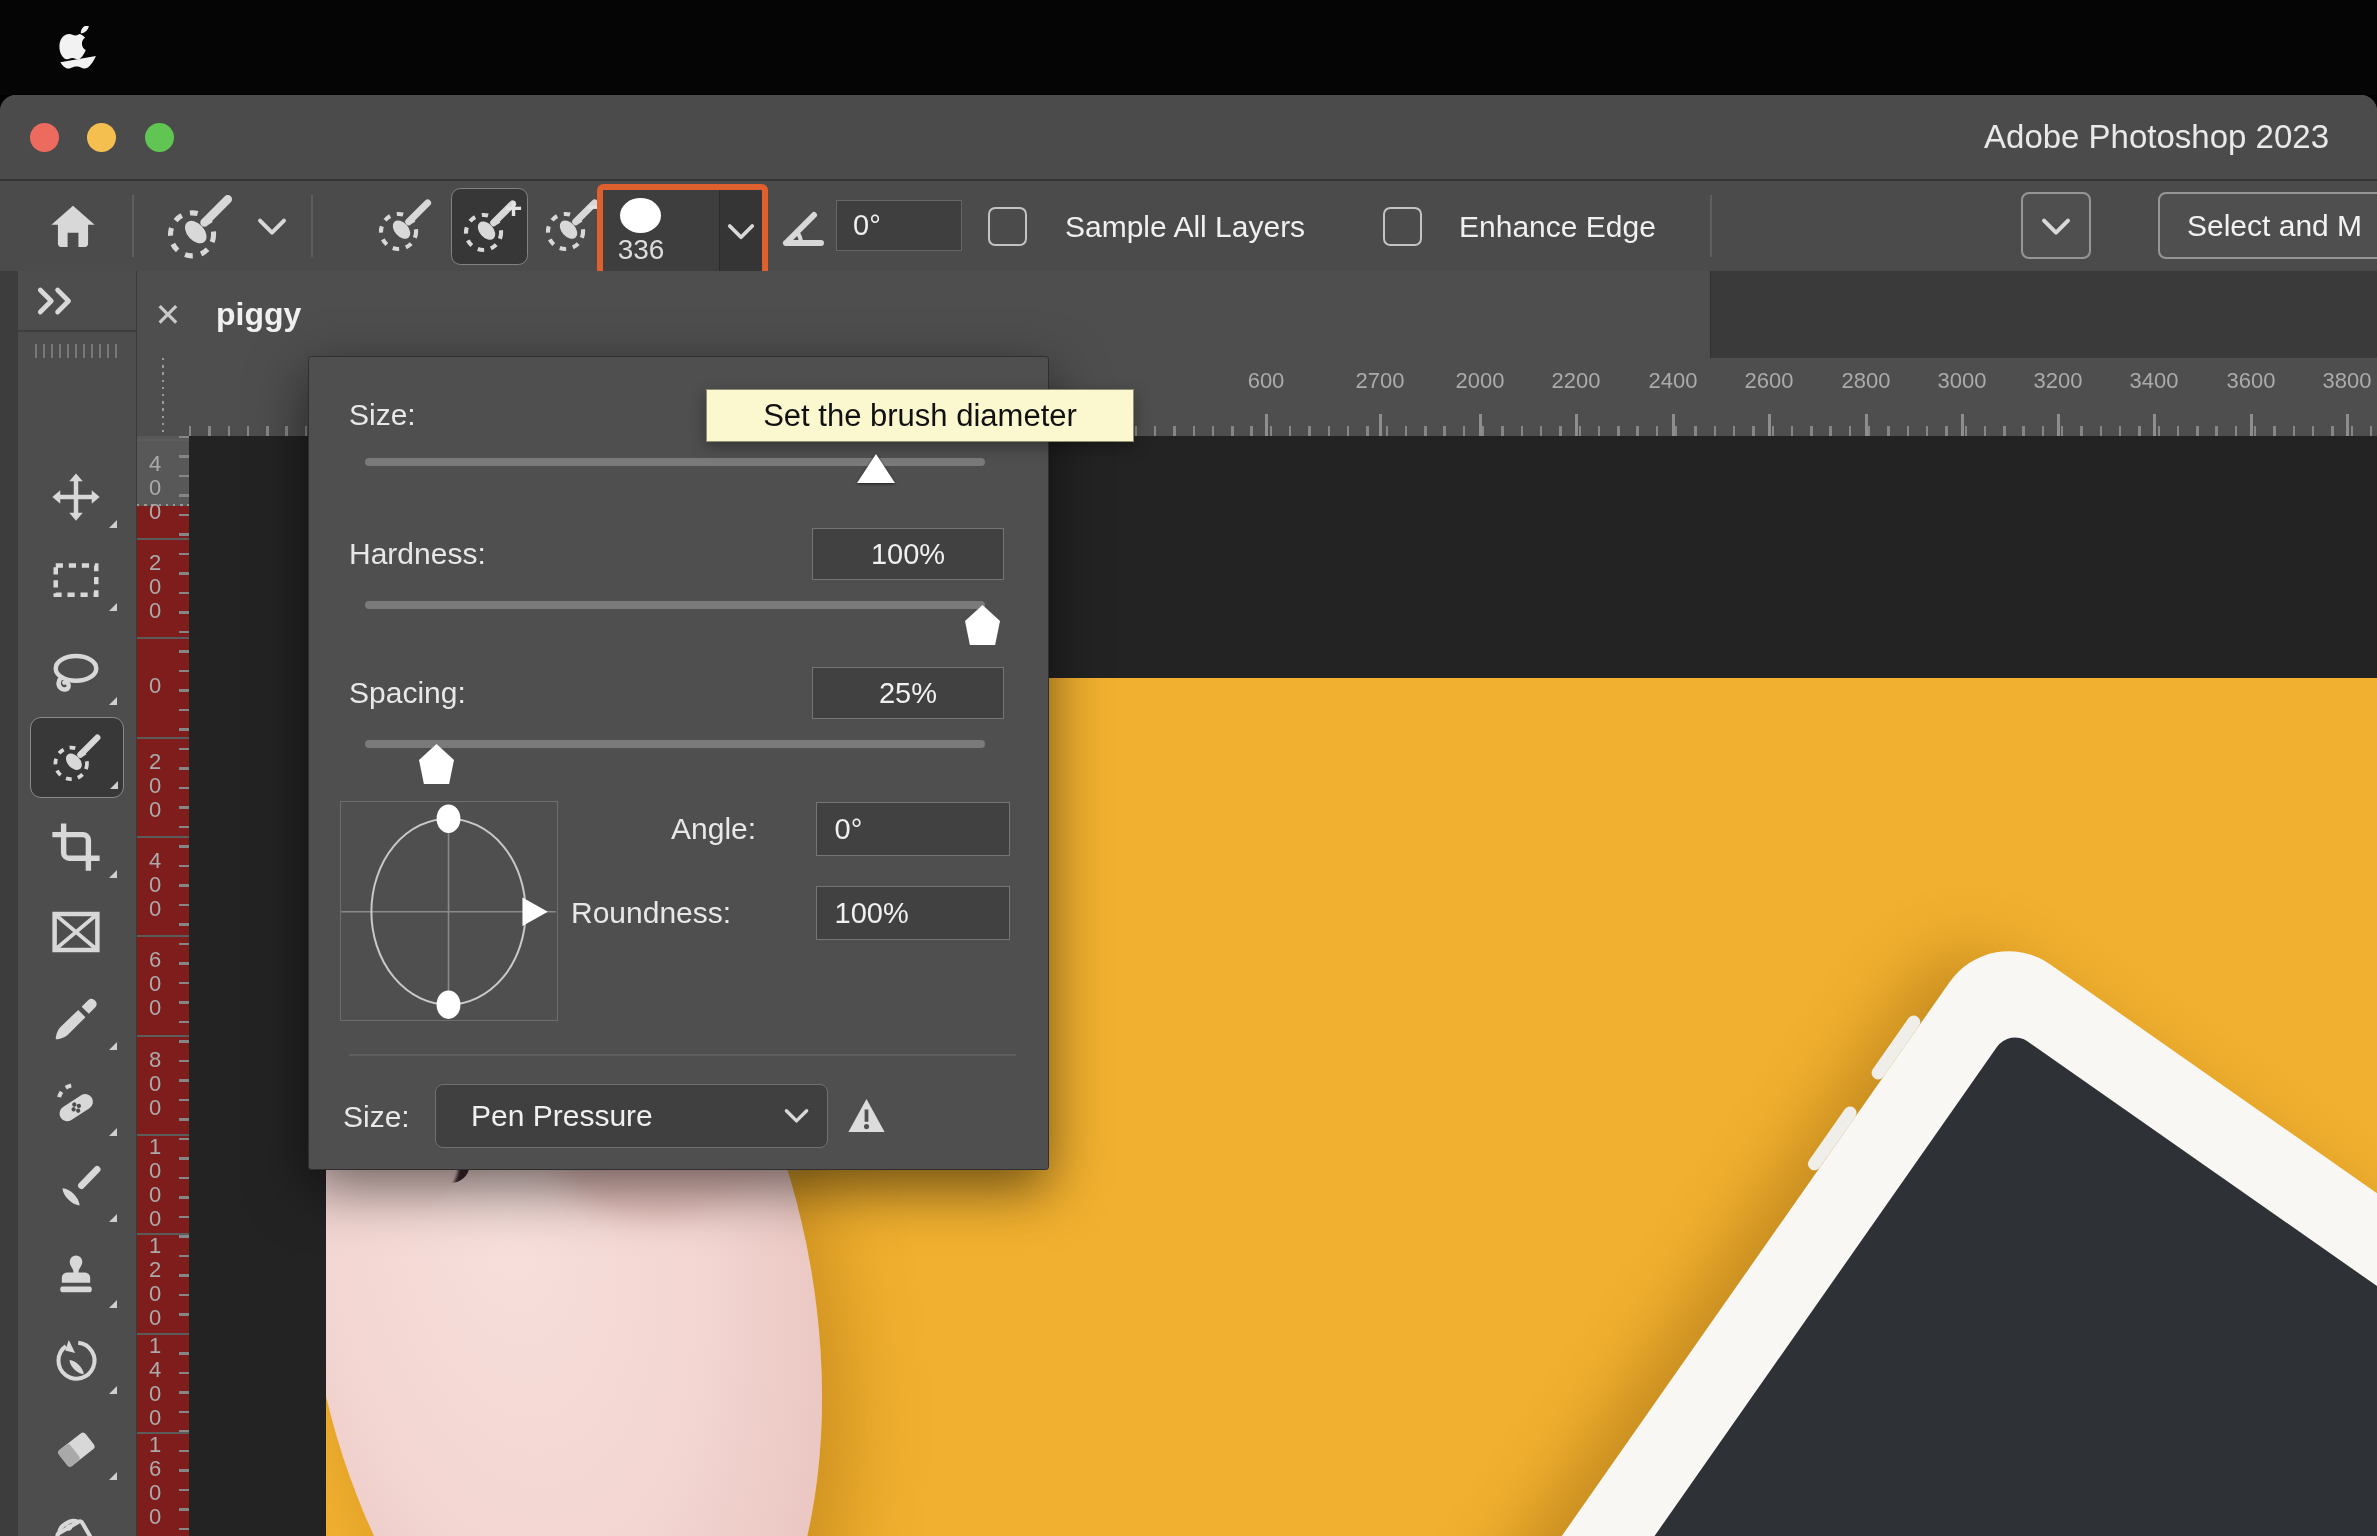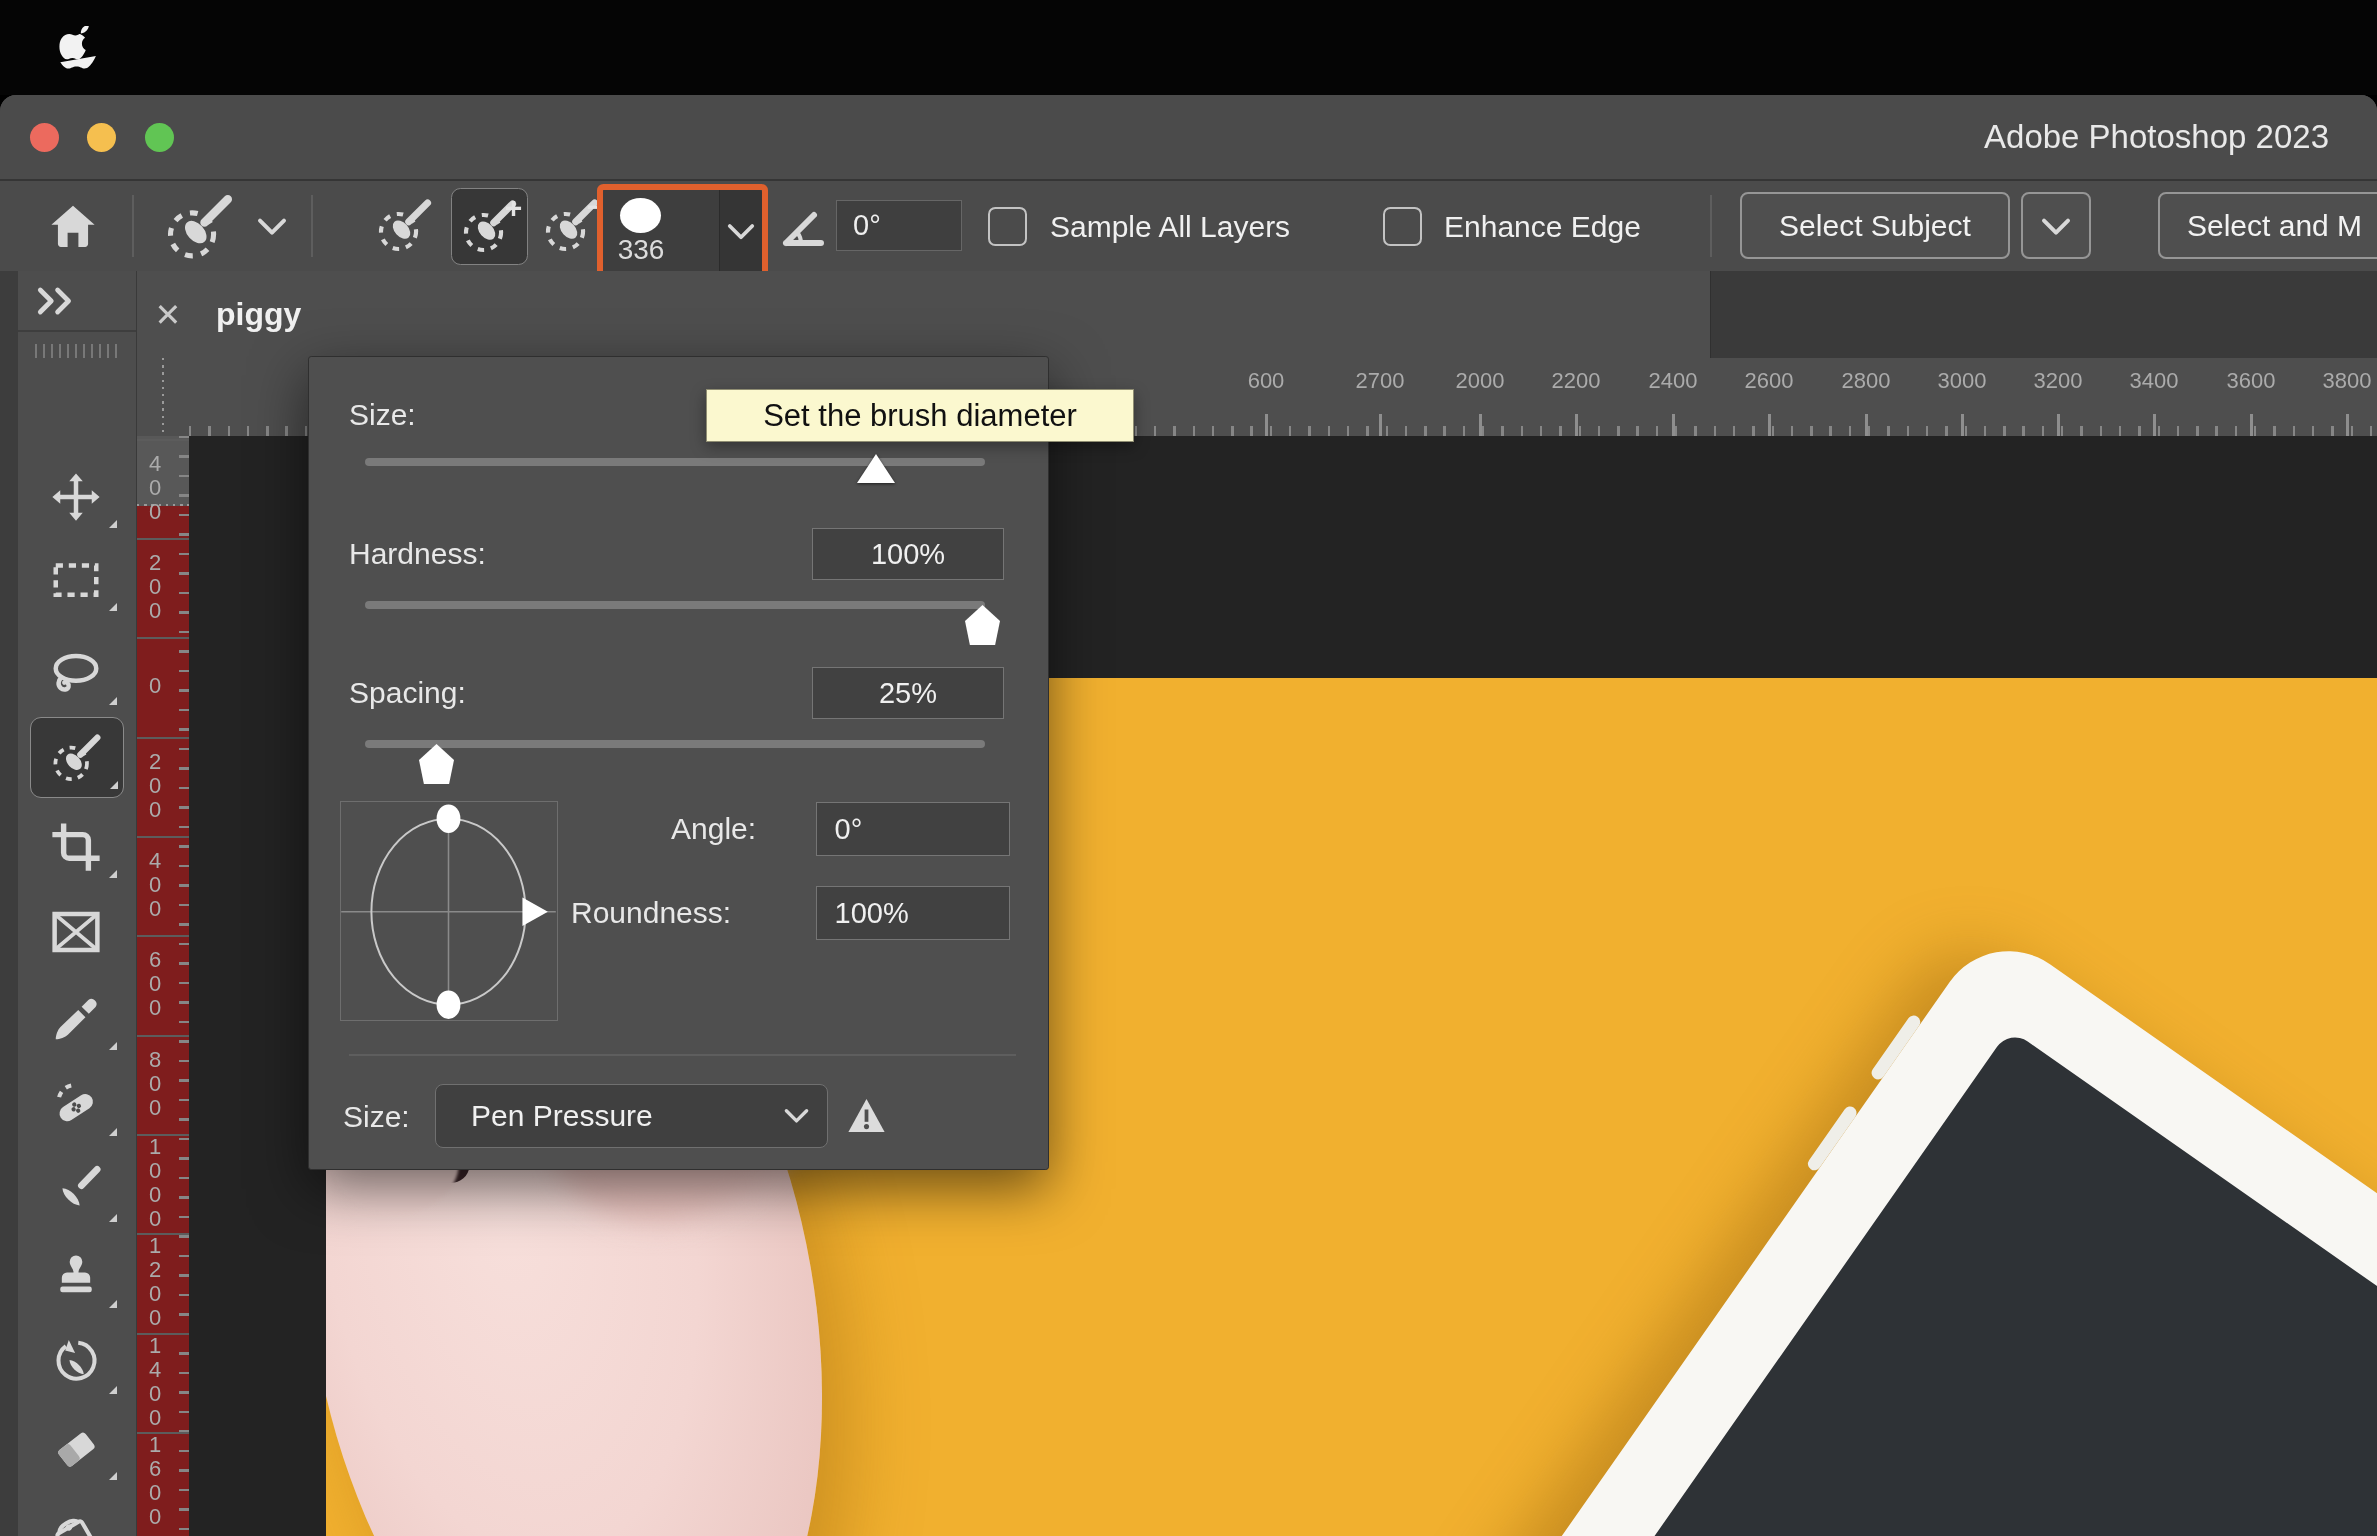--- a/index.html
+++ b/index.html
@@ -30,21 +30,21 @@
   .mode-badge{position:absolute;top:3.2px;right:4.8px;color:#E4E4E4;font-size:30px;font-weight:700;line-height:1;}
   #brush-size-widget{position:absolute;left:597px;top:1.6px;width:159px;height:83px;border:6.4px solid #E0602D;border-radius:6.4px;background:#3E3E3E;display:flex;gap:40px;}
   #bsw-left{width:94px;display:flex;flex-direction:column;align-items:center;justify-content:center;}
   #bsw-circle{width:41px;height:35px;border-radius:50%;background:#FFFFFF;margin-top:1.6px;}
   #bsw-value{color:#DCDCDC;font-size:28px;margin-top:1.6px;}
   #bsw-chev{width:52px;background:#353535;border-left:1.6px solid #2B2B2B;display:flex;align-items:center;justify-content:center;border-radius:0 3.2px 3.2px 0;}
   #angle-glyph{position:absolute;left:779px;top:20.7px;width:48px;height:48px;}
   .field{background:#3F3F3F;border:1.6px solid #666666;color:#EFEFEF;font-size:29px;display:flex;align-items:center;}
   #angle-field{position:absolute;left:836px;top:17.5px;width:126px;height:51px;padding-left:16px;box-sizing:border-box;}
   .checkbox{position:absolute;top:25px;width:35px;height:35px;border:2.4px solid #C3C3C3;border-radius:7.2px;background:transparent;}
-  .opt-label{position:absolute;top:0;height:89px;display:flex;align-items:center;color:#F0F0F0;font-size:30px;white-space:nowrap;}
+  .opt-label{position:absolute;top:0;height:89px;display:flex;align-items:center;color:#F0F0F0;font-size:30px;white-space:nowrap;margin-left:15px;}
   .opt-btn{position:absolute;top:10.3px;height:67px;border:2.4px solid #969696;border-radius:8px;background:#4F4F4F;display:flex;align-items:center;justify-content:center;color:#F2F2F2;font-size:30px;box-sizing:border-box;white-space:nowrap;}
   
   #edge-strip{position:absolute;left:0;top:176px;width:17.5px;height:1266px;background:#3D3D3D;}
   #toolbar{position:absolute;left:17.5px;top:176px;width:118px;height:1266px;background:#4D4D4D;border-right:1.6px solid #3A3A3A;}
   #tb-collapse{position:absolute;left:16px;top:14.3px;width:44px;height:32px;}
   #tb-divider{position:absolute;left:0;top:59px;width:118px;height:1.6px;background:#3E3E3E;}
   #tb-grip{position:absolute;left:17.5px;top:73px;width:83px;height:14.3px;background:repeating-linear-gradient(90deg,#787878 0 2.4px,transparent 2.4px 8px);}
   .tool{position:absolute;left:12.7px;width:92px;height:79px;display:flex;align-items:center;justify-content:center;}
   .tool svg{width:54px;height:54px;}
   .tool .fly{position:absolute;right:4.8px;bottom:8px;width:0;height:0;border-left:8.7px solid transparent;border-bottom:8.7px solid #CFCFCF;}
@@ -204,21 +204,20 @@
       <path d="M11 20 A8.5 8.5 0 0 0 9.2 14.8" fill="none" stroke="#D8D8D8" stroke-width="2"></path>
     </svg>
     <div id="angle-field" class="field">0°</div>
 
     <span class="checkbox" style="left:988px"></span>
     <span class="opt-label" style="left:1050px">Sample All Layers</span>
     <span class="checkbox" style="left:1383px"></span>
     <span class="opt-label" style="left:1444px">Enhance Edge</span>
     <i class="opt-sep" style="left:1710px"></i>
 
-    <div class="opt-btn" style="left:1740px;width:270px">Select Subject</div>
     <div class="opt-btn" style="left:2021px;width:70px">
       <svg viewBox="0 0 24 16" style="width:32px;height:22px">
           <polyline class="chev-stroke" points="3,4 12,13 21,4"></polyline>
         </svg>
     </div>
     <div class="opt-btn" style="left:2158px;width:262px;justify-content:flex-start;padding-left:27px">Select and M</div>
   </div>
 
   <div id="edge-strip"></div>
   <div id="toolbar">

